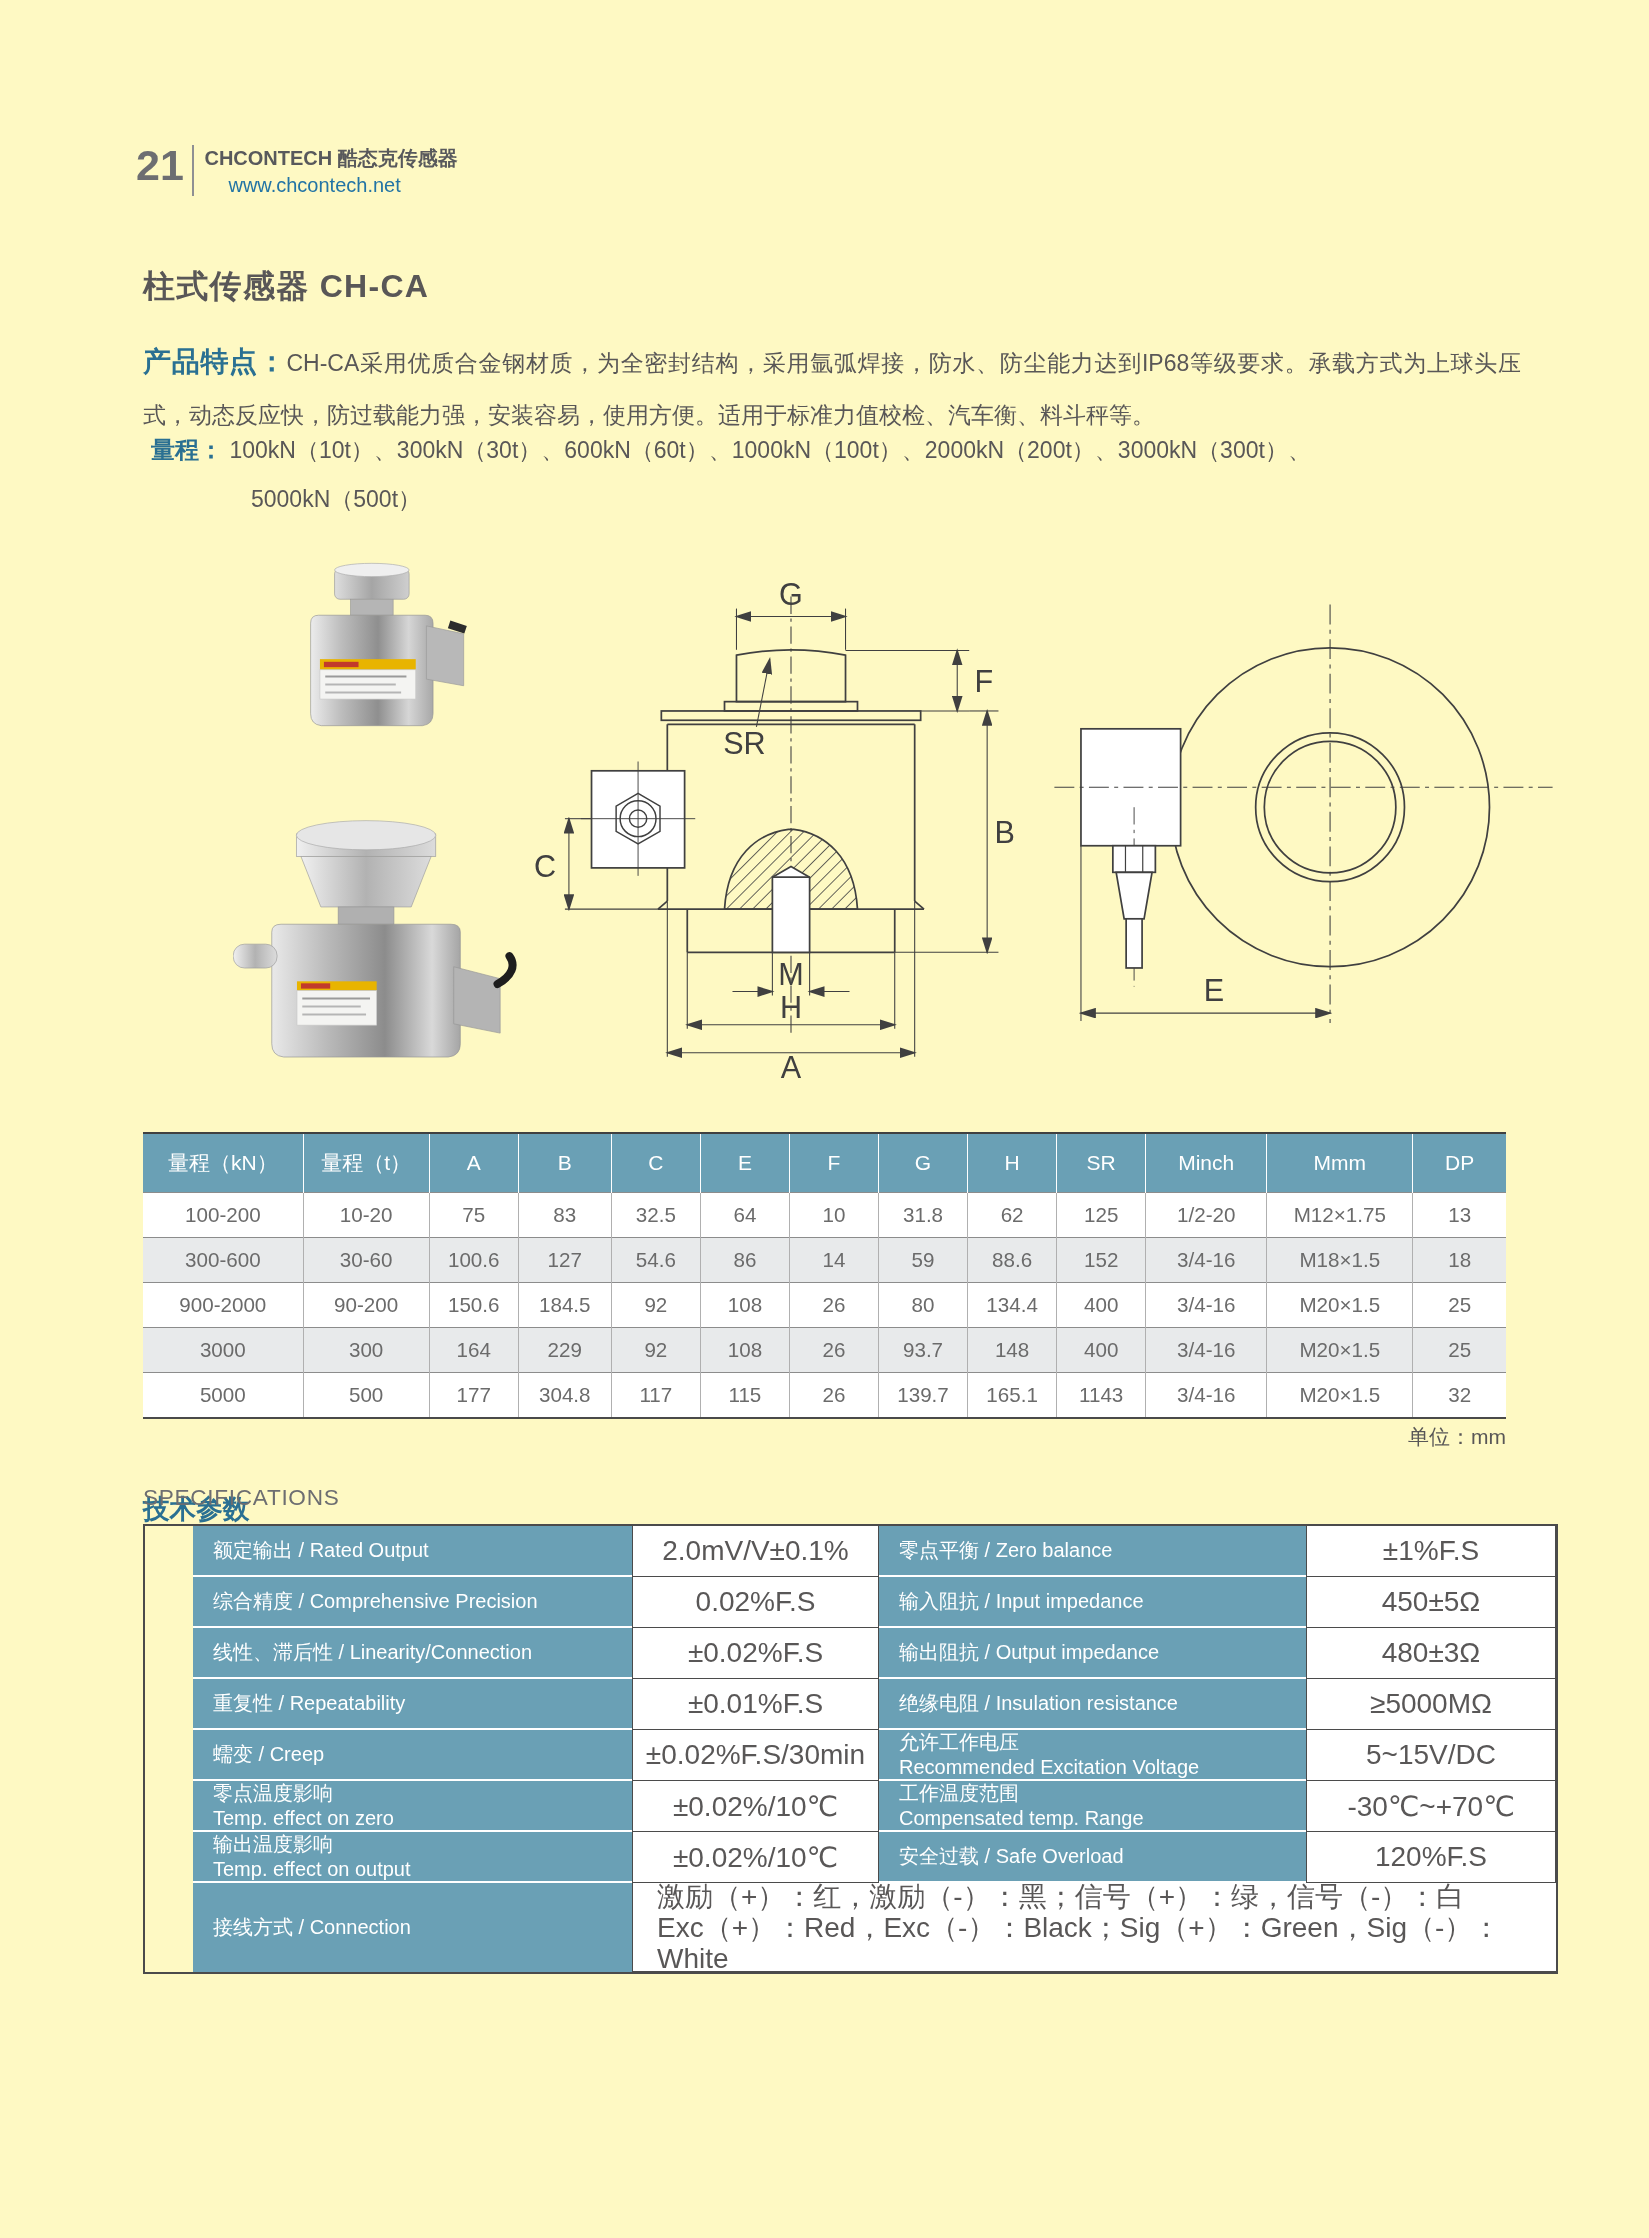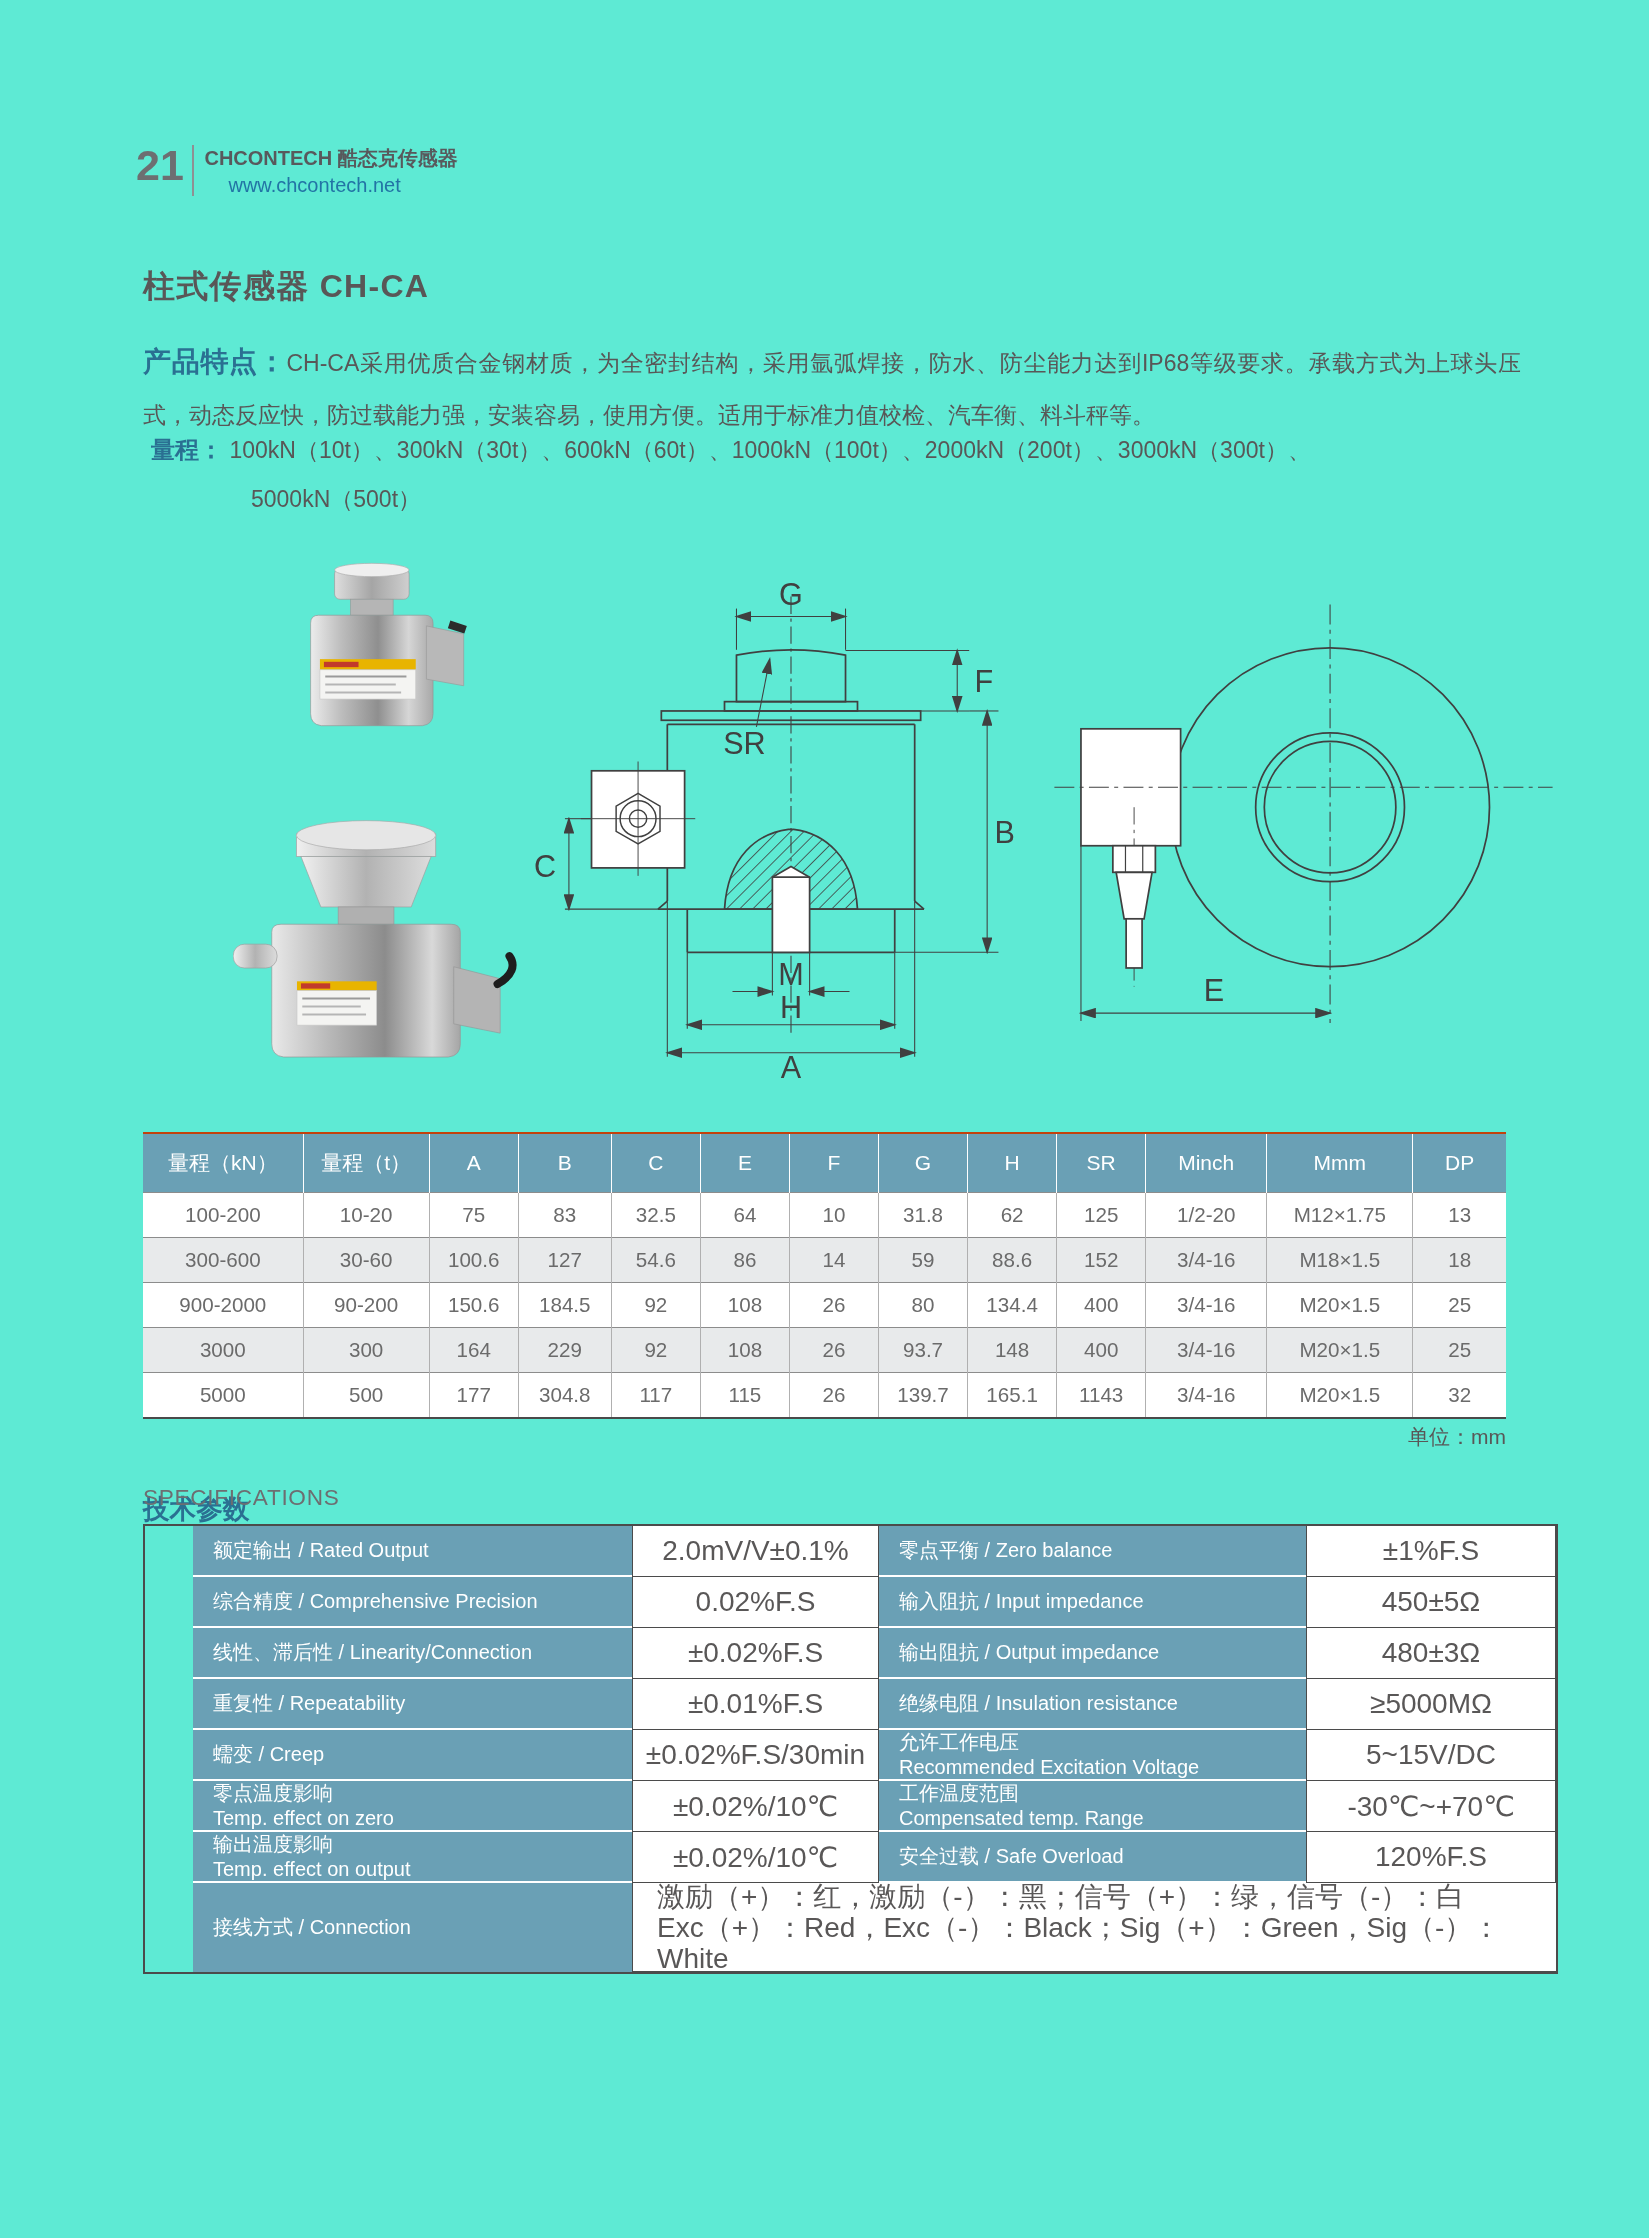--- a/index.html
+++ b/index.html
@@ -1,30 +1,30 @@
 <!DOCTYPE html>
 <html style="font-size:10.6px"><head>
 <meta charset="utf-8">
 <style>
   html,body{margin:0;padding:0;background:#ffffff;}
-  #page{position:relative;width:1650px;height:2239px;background:#5eead4;
+  #page{position:relative;width:1650px;height:2239px;background:#fef9c3;
         font-family:"Liberation Sans","DejaVu Sans",sans-serif;color:#595757;overflow:hidden;}
   .abs{position:absolute;}
   
   .pgnum{font-size:43px;font-weight:bold;color:#6d6e71;line-height:1;}
   .hdr-div{width:2px;height:51px;background:#8f9093;}
   .brand{font-size:20px;font-weight:bold;color:#58595c;line-height:1.1;}
   .site{font-size:20px;color:#2274a5;line-height:1.1;margin-left:24px;}
   
   .title{font-size:32px;font-weight:bold;color:#595757;letter-spacing:1.3px;}
   .sec-label{color:#2a7092;font-weight:bold;}
   .body-text{font-size:23px;line-height:52px;color:#595757;text-align:justify;}
   .range-line{font-size:23px;color:#595757;margin-left:8px;}
   
-  .dimwrap{border-top:2px solid #c2410c;border-bottom:2px solid #4a4a4a;}
+  .dimwrap{border-top:2px solid #404040;border-bottom:2px solid #4a4a4a;}
   table.dim{border-collapse:collapse;table-layout:fixed;width:1363px;}
   table.dim th{background:#6aa0b5;color:#ffffff;font-weight:normal;font-size:21px;
                height:56px;border-left:1.3px solid #ffffff;}
   table.dim th:first-child{border-left:none;}
   table.dim td{font-size:20.6px;color:#6b6b6b;text-align:center;height:42px;
                border-left:0.7px solid #b0b0b0;border-top:1.3px solid #8c8c8c;background:#ffffff;}
   table.dim td:first-child{border-left:none;}
   table.dim tr.alt td{background:#e8eaeb;}
   .unit-note{font-size:21px;color:#595757;}
   .spec-h{font-size:26.6px;font-weight:bold;color:#2a7092;}

